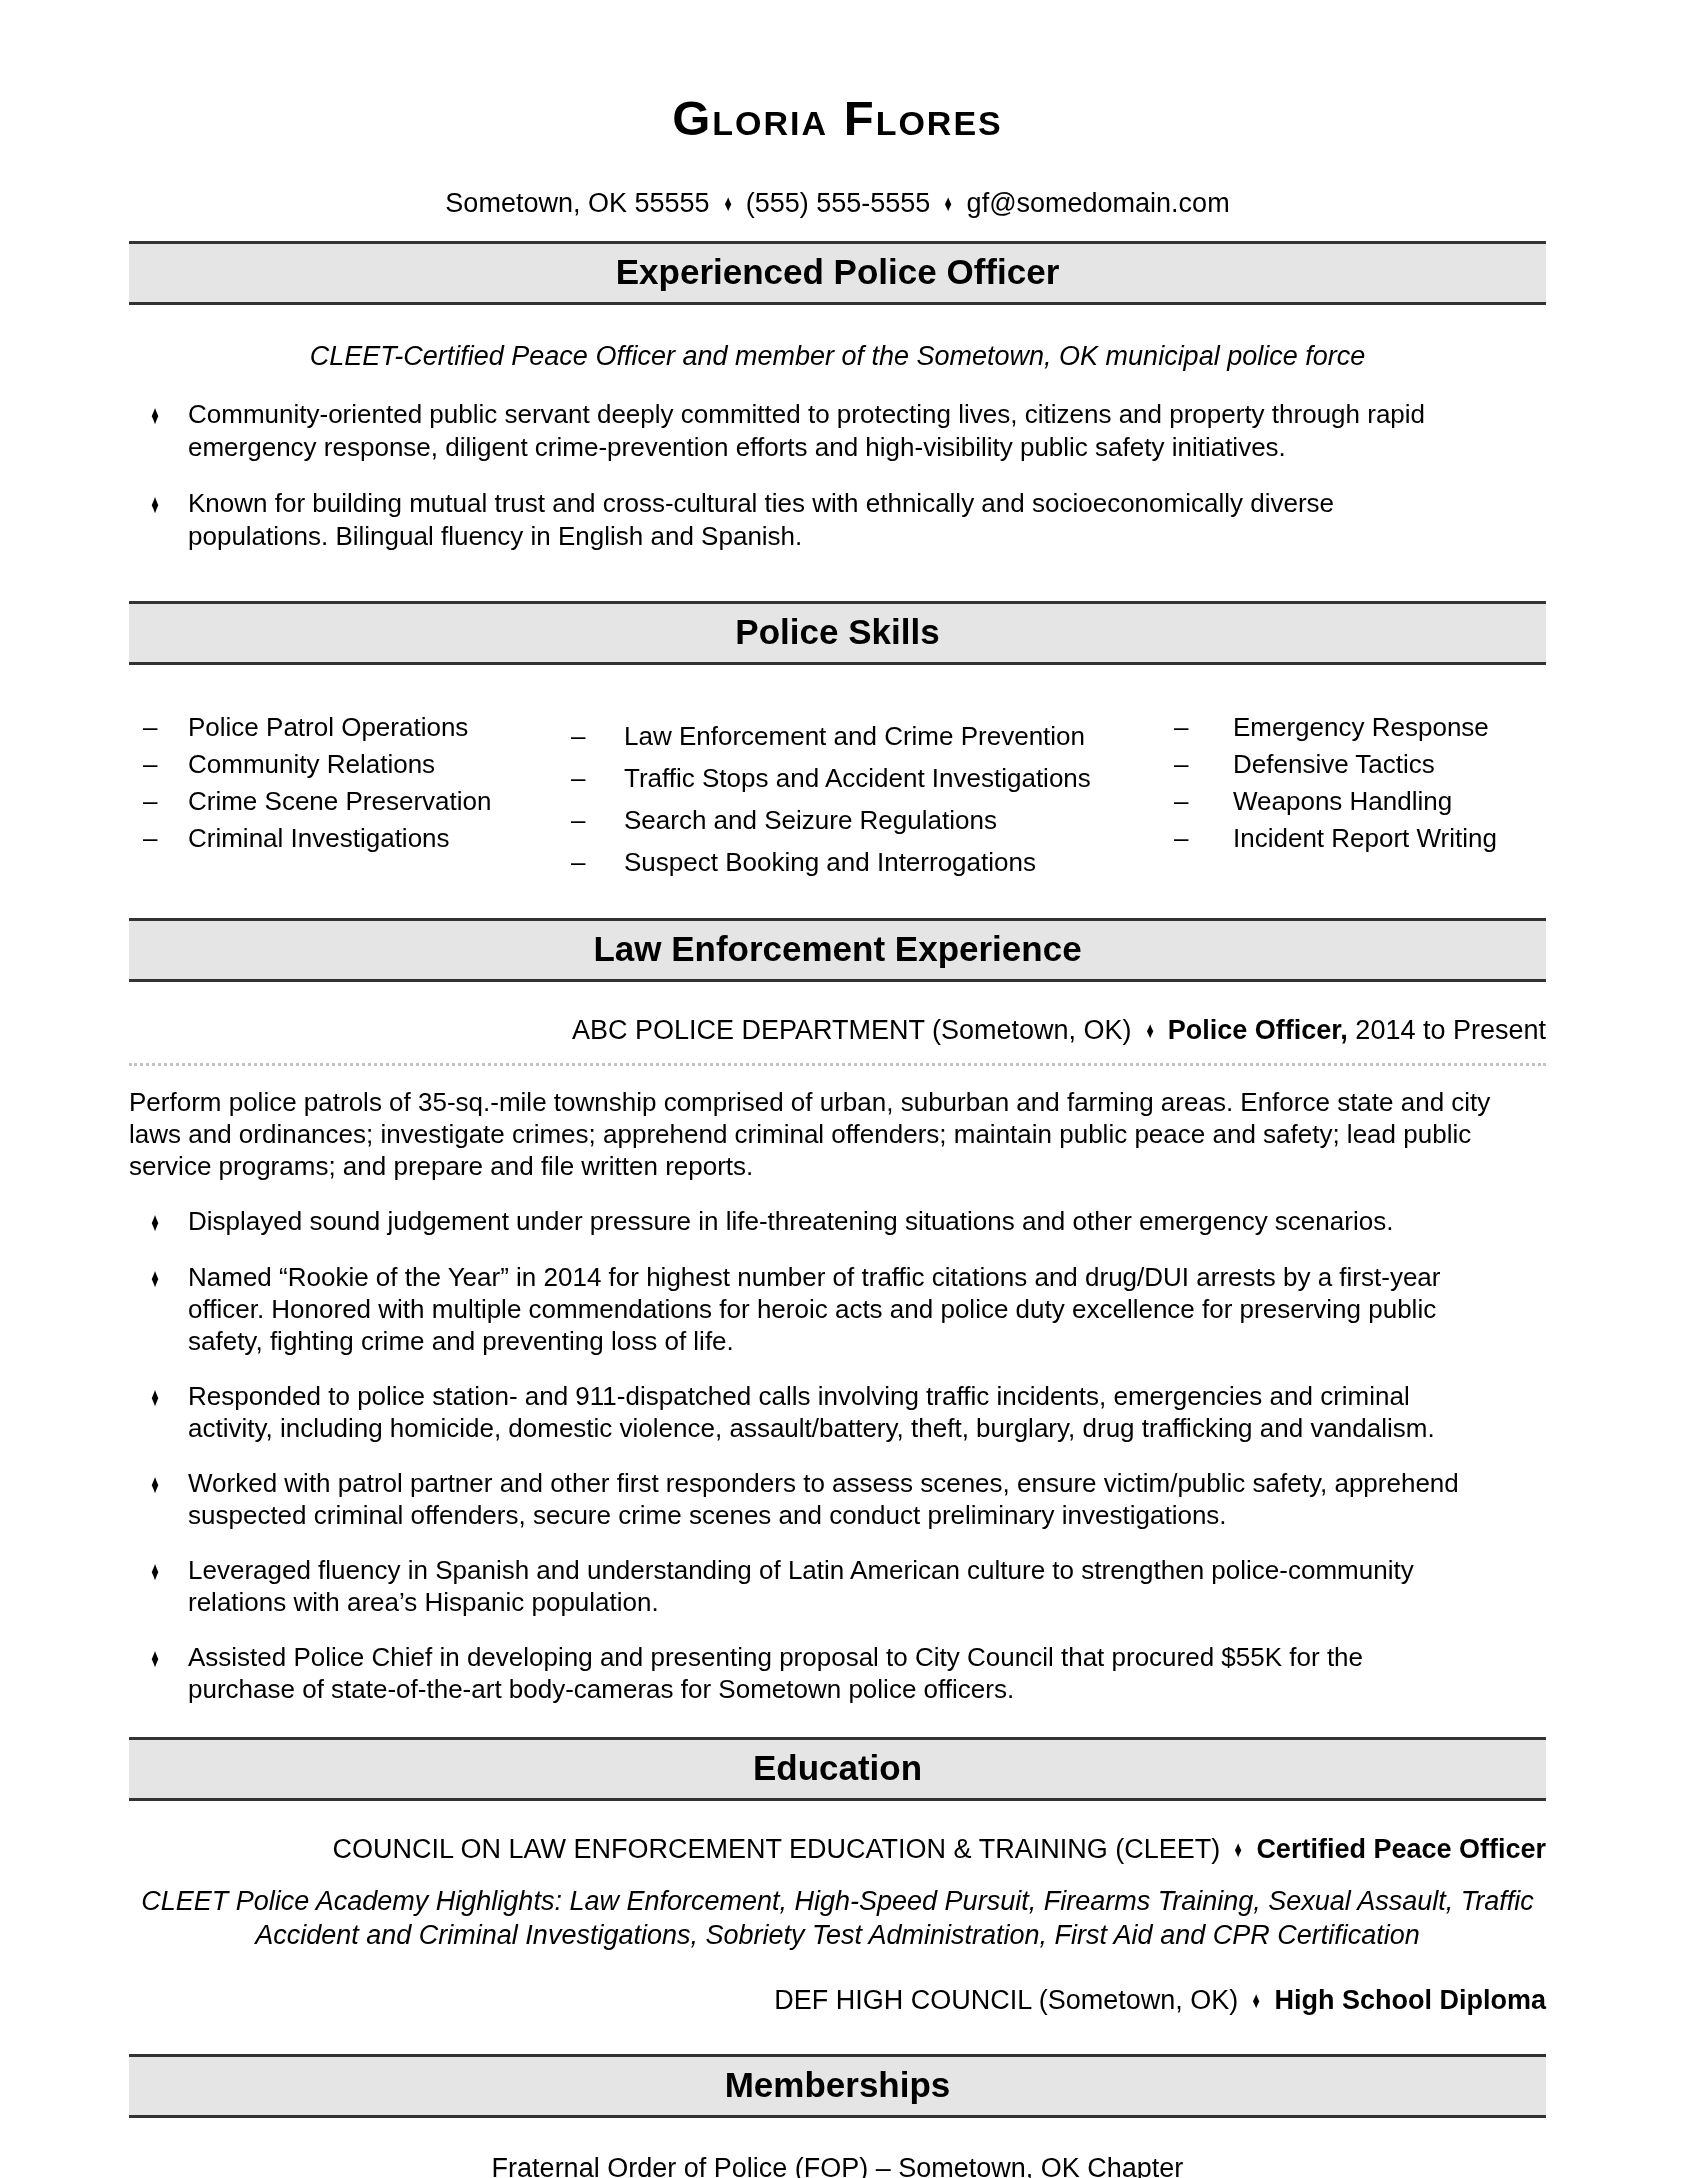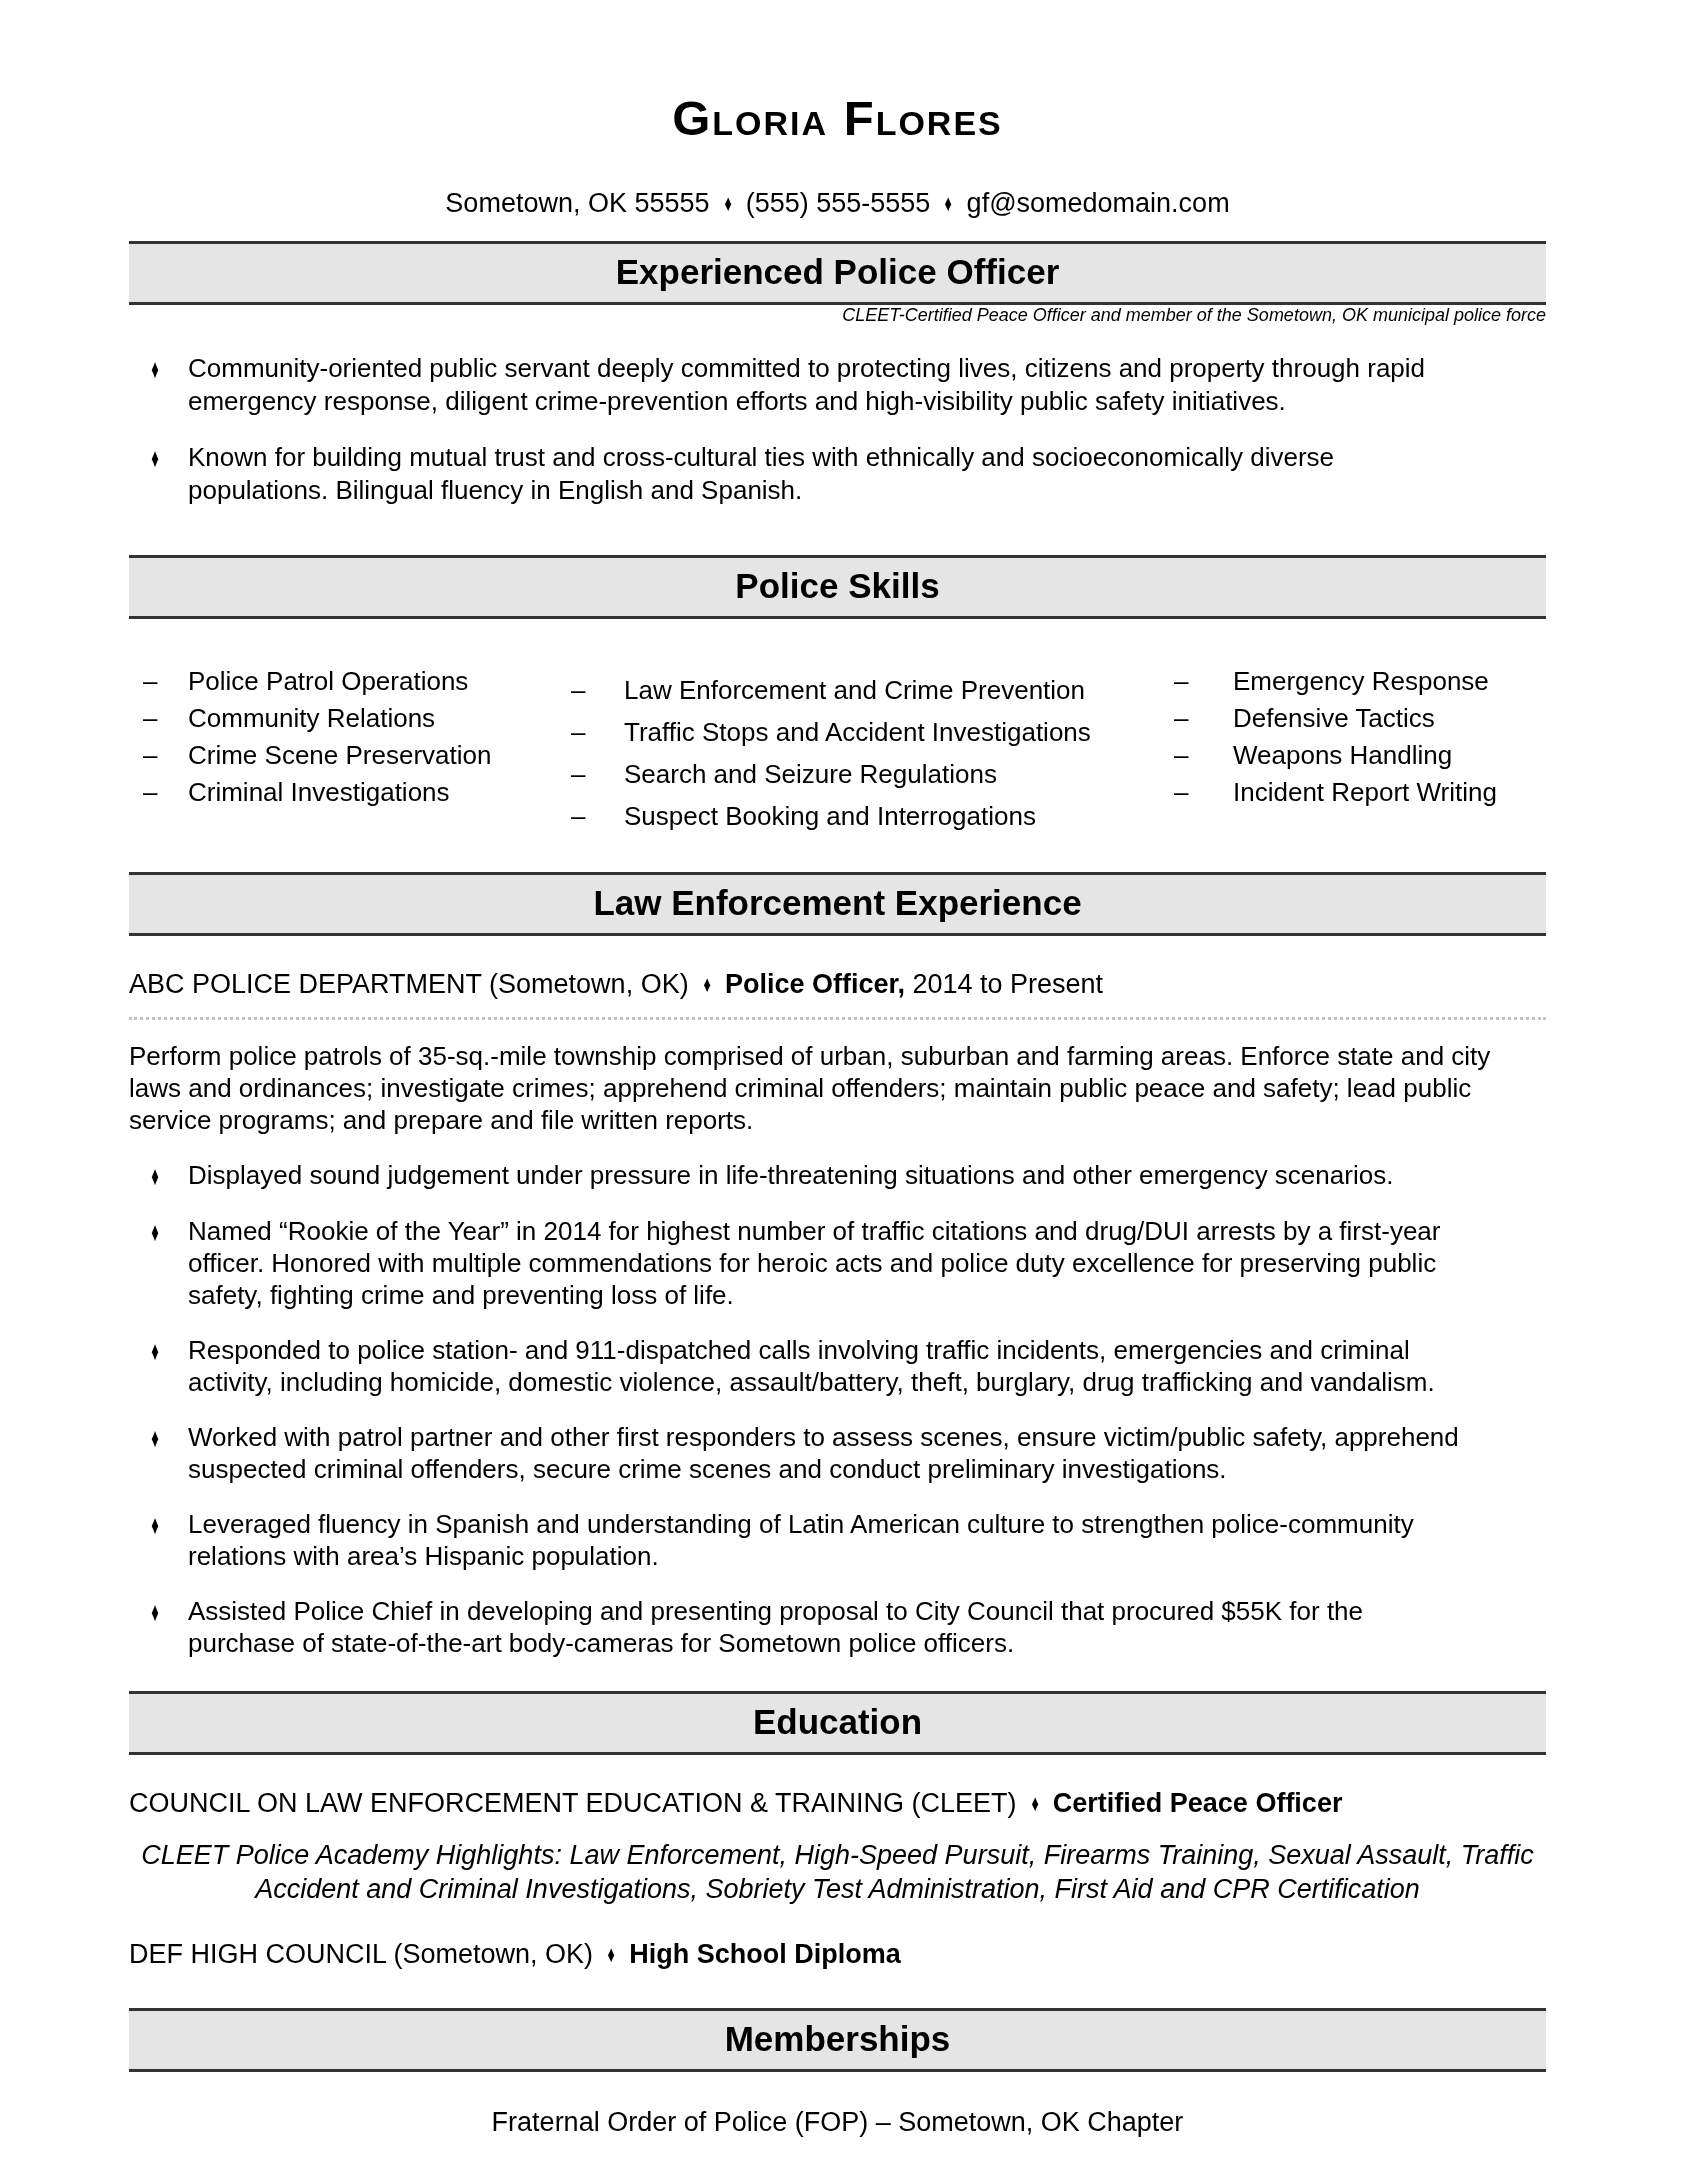--- a/index.html
+++ b/index.html
@@ -50,23 +50,24 @@
     padding: 8px 0 10px 0;
   }
   .bar-profile     { margin-top: 22px; }
   .bar-skills      { margin-top: 48px; }
   .bar-experience  { margin-top: 35px; }
   .bar-education   { margin-top: 32px; }
   .bar-memberships { margin-top: 38px; }
 
   
   .tagline {
-    text-align: right;
+    text-align: center;
     font-style: italic;
-    font-size: 18px;
+    font-size: 27px;
+    margin-top: 36px;
   }
   .bullet-list { margin-top: 26px; }
   .bullet-item {
     display: flex;
     font-size: 26px;
     line-height: 33px;
     margin-bottom: 23px;
   }
   .bullet-marker {
     flex: none;
@@ -88,21 +89,21 @@
   .skill-col-3 { flex: 1; }
   .skill-item { display: flex; font-size: 26px; line-height: 37px; }
   .skill-col-2 .skill-item { line-height: 42px; }
   .skill-marker { flex: none; box-sizing: border-box; width: 59px; }
   .skill-col-1 .skill-marker { padding-left: 14px; }
   .skill-col-2 .skill-marker { padding-left: 6px; }
   .skill-col-3 .skill-marker { padding-left: 0; }
 
   
   .entry-line {
-    text-align: left;
+    text-align: right;
     font-size: 27px;
     margin-top: 33px;
   }
   .bold { font-weight: bold; }
   .dotted-rule {
     margin-top: 17px;
     border-top: 3px dotted #c2c2c2;
     height: 0;
   }
   .exp-summary {

